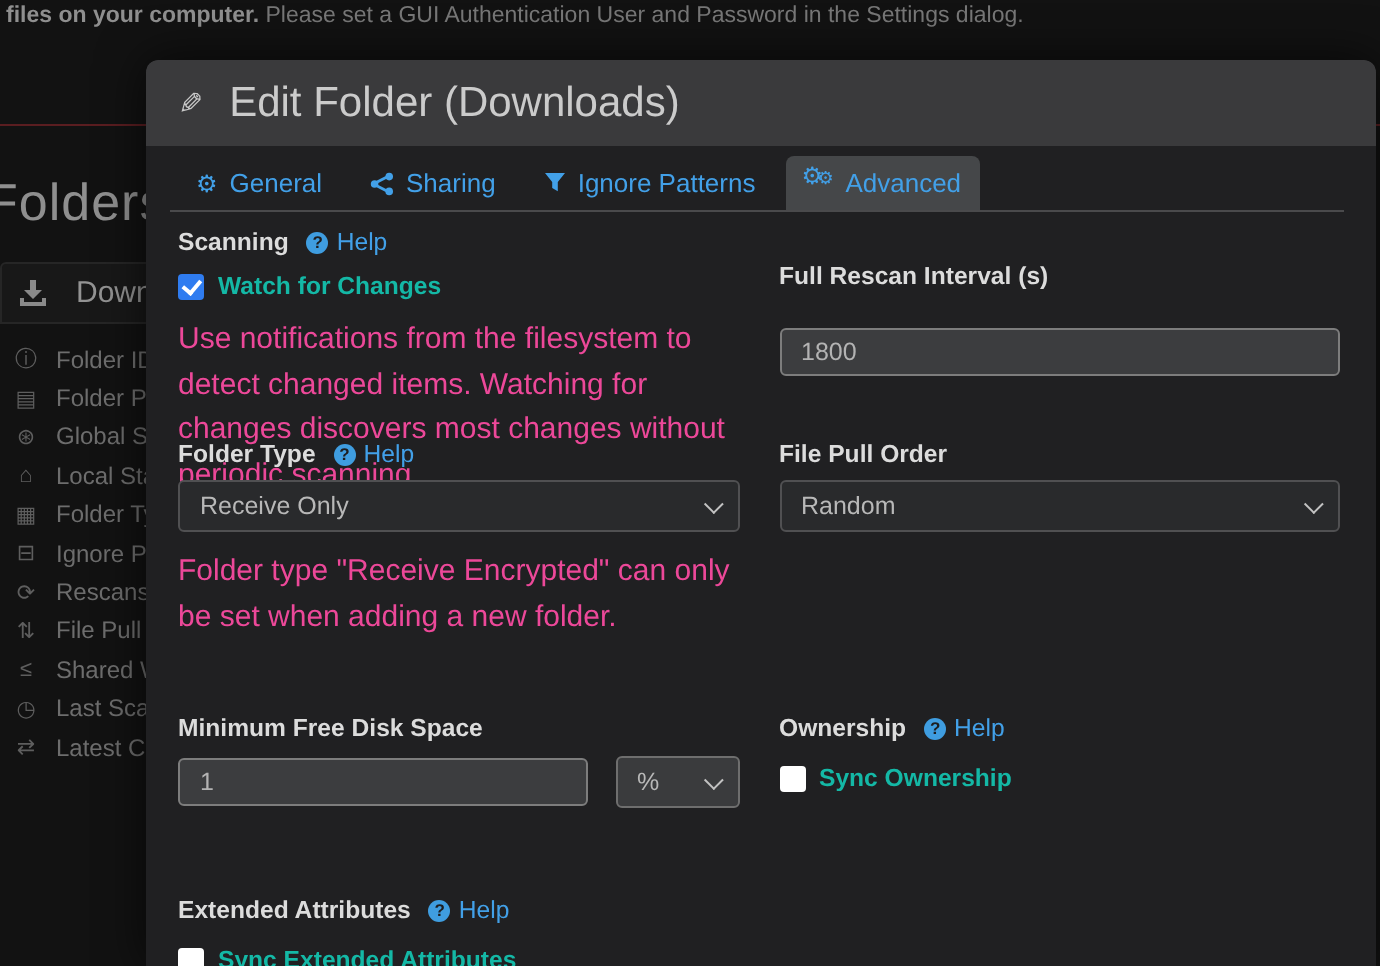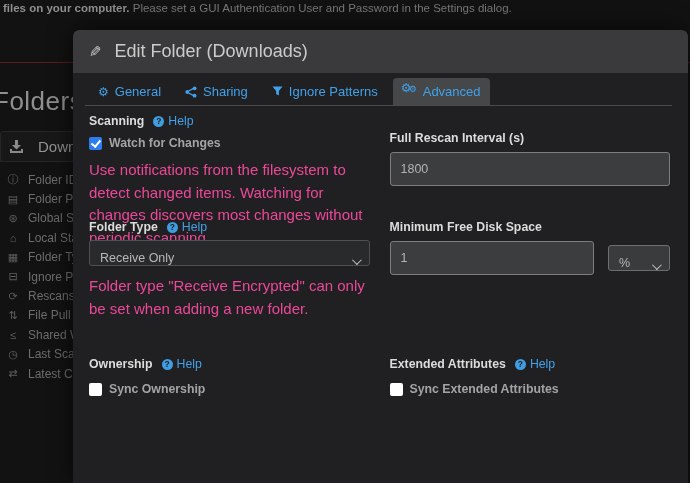--- a/index.html
+++ b/index.html
@@ -24,21 +24,21 @@
 
   .frag{position:absolute;left:678px;font-size:11px;color:#6f6f6f;z-index:1;white-space:nowrap;}
 
   
   .modal{position:absolute;left:73px;top:30px;width:615px;height:453px;z-index:10;
     border-radius:6px 6px 0 0;box-shadow:0 0 24px rgba(0,0,0,.65);overflow:hidden;
     display:flex;flex-direction:column;background:#202022;}
   .modal-header{background:#3a3a3c;height:43px;flex:none;display:flex;align-items:center;
     padding:0 16px;border-radius:6px 6px 0 0;}
   .pencil{font-size:15px;color:#c9c9c9;margin-right:13px;transform:scaleX(-1);display:inline-block;}
-  .modal-title{font-size:18px;color:#cbcbcb;}
+  .modal-title{font-size:21px;color:#cbcbcb;}
 
   .modal-body{padding:5px 16px 0 12px;flex:1;overflow:hidden;}
 
   
   .tabs{display:flex;align-items:flex-end;gap:6px;border-bottom:1px solid #4a4a4c;padding:0 4px;}
   .tab{display:flex;align-items:center;gap:6px;color:#42a0e8;font-size:13px;padding:6px 9px;
     cursor:default;white-space:nowrap;}
   .tab .tic{display:inline-flex;align-items:center;color:#42a0e8;font-size:12px;line-height:1;}
   .tab.active{background:#454749;border-radius:4px 4px 0 0;}
   .cogs{position:relative;display:inline-block;width:15px;height:13px;}
@@ -52,34 +52,34 @@
   .f-label{font-size:12.3px;font-weight:bold;color:#dcdcdc;}
   .help-link{display:inline-flex;align-items:center;gap:4px;color:#42a0e8;font-size:12.3px;cursor:pointer;}
   .qmark{width:11px;height:11px;border-radius:50%;background:#3f9de0;color:#1d1d1f;font-size:8.5px;
     font-weight:bold;display:inline-flex;align-items:center;justify-content:center;line-height:1;}
   .qmark::after{content:"?";}
   .cb-row{display:flex;align-items:center;gap:7px;margin-top:8px;}
   .cb{width:13px;height:13px;border-radius:2px;background:#fff;position:relative;flex:none;cursor:pointer;}
   .cb.checked{background:#2f7cf0;}
   .cb.checked::after{content:"";position:absolute;left:4.2px;top:1.4px;width:3.5px;height:7px;
     border:solid #fff;border-width:0 2px 2px 0;transform:rotate(40deg);}
-  .cb-label{font-size:12.3px;font-weight:bold;color:#a3a3a3;}
+  .cb-label{font-size:12.3px;font-weight:bold;color:#14b8a6;}
   .desc{font-size:15px;color:#ec4899;line-height:1.5;margin:9px 0 0;}
-  .txt-input{width:100%;box-sizing:border-box;height:34px;background:#3c3d3f;border:1px solid #7d7d7d;
+  .txt-input{width:100%;box-sizing:border-box;height:24px;background:#3c3d3f;border:1px solid #7d7d7d;
     border-radius:3px;color:#b3b3b3;font-size:12.5px;padding:0 10px;font-family:"Liberation Sans",sans-serif;outline:none;}
   .sel{height:26px;background:#292a2c;border:1px solid #505052;border-radius:3px;color:#b8b8b8;
-    font-size:12.5px;display:flex;align-items:flex-end;justify-content:space-between;
+    font-size:12.5px;display:flex;align-items:center;justify-content:space-between;
     padding:0 10px;cursor:pointer;box-sizing:border-box;margin-top:6px;}
   .chev{width:6px;height:6px;border:solid #c2c2c2;border-width:0 1.5px 1.5px 0;
     transform:rotate(45deg) translateY(-2px);flex:none;margin-left:8px;}
   .sel.small{background:#3a3b3d;border-color:#6e6e6e;width:62px;margin-top:0;flex:none;}
   .mfd-row{display:flex;align-items:center;gap:14px;margin-top:7px;}
   .mt17{margin-top:17px;}
   .mt2{margin-top:2px;}
-  .lbl-mb{margin-bottom:7px;}
+  .lbl-mb{margin-bottom:19px;}
 </style>
 </head>
 <body>
 
 <div class="top-notice"><b>files on your computer.</b><span> Please set a GUI Authentication User and Password in the Settings dialog.</span></div>
 <div class="danger-line"></div>
 
 <div class="bg-sidebar">
   <div class="bg-heading">Folders</div>
   <div class="bg-folder-row">
@@ -216,20 +216,27 @@
               <span>Help</span>
             </span>
         </div>
         <div class="sel">
           <span>Receive Only</span>
           <span class="chev"></span>
         </div>
         <p class="desc">Folder type "Receive Encrypted" can only be set when adding a new folder.</p>
       </div>
 
+      <div>
+        <div class="f-label">File Pull Order</div>
+        <div class="sel">
+          <span>Random</span>
+          <span class="chev"></span>
+        </div>
+      </div>
 
       <div>
         <div class="f-label">Minimum Free Disk Space</div>
         <div class="mfd-row">
           <input class="txt-input" type="text" value="1" style="">
           <div class="sel small">
             <span>%</span>
             <span class="chev"></span>
           </div>
         </div>

